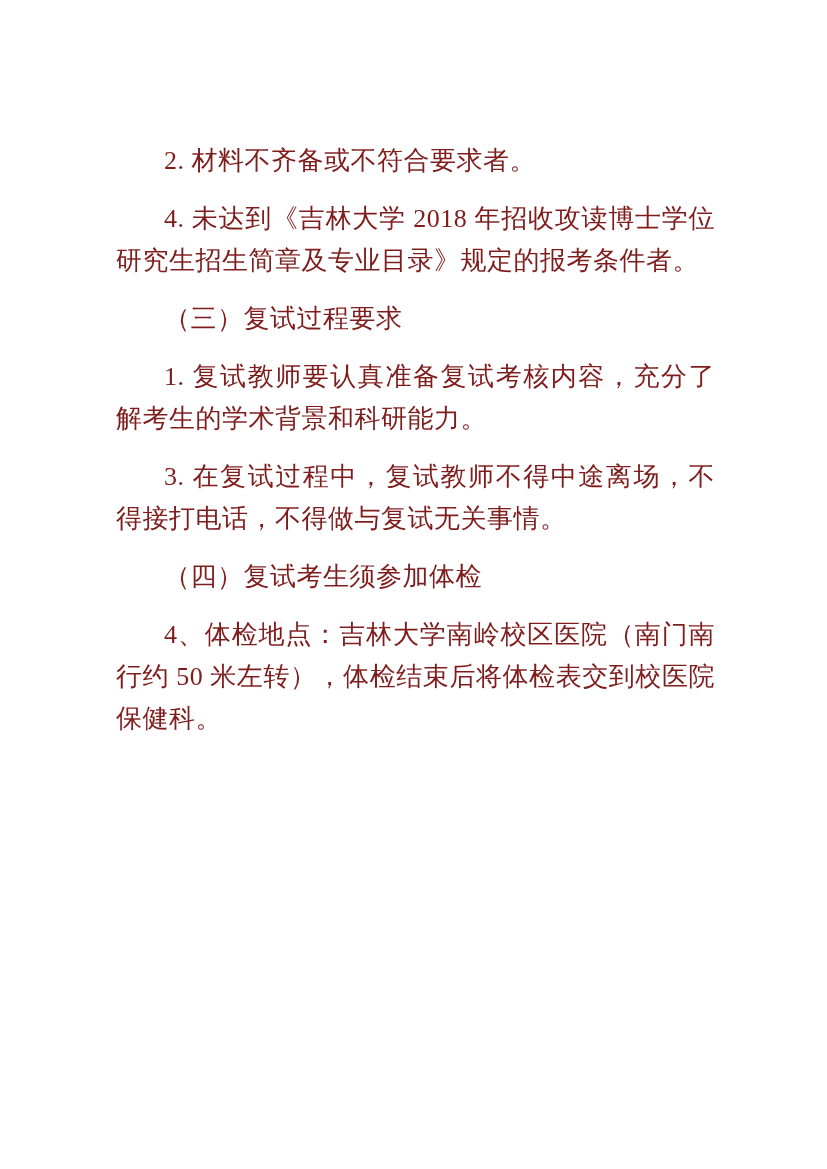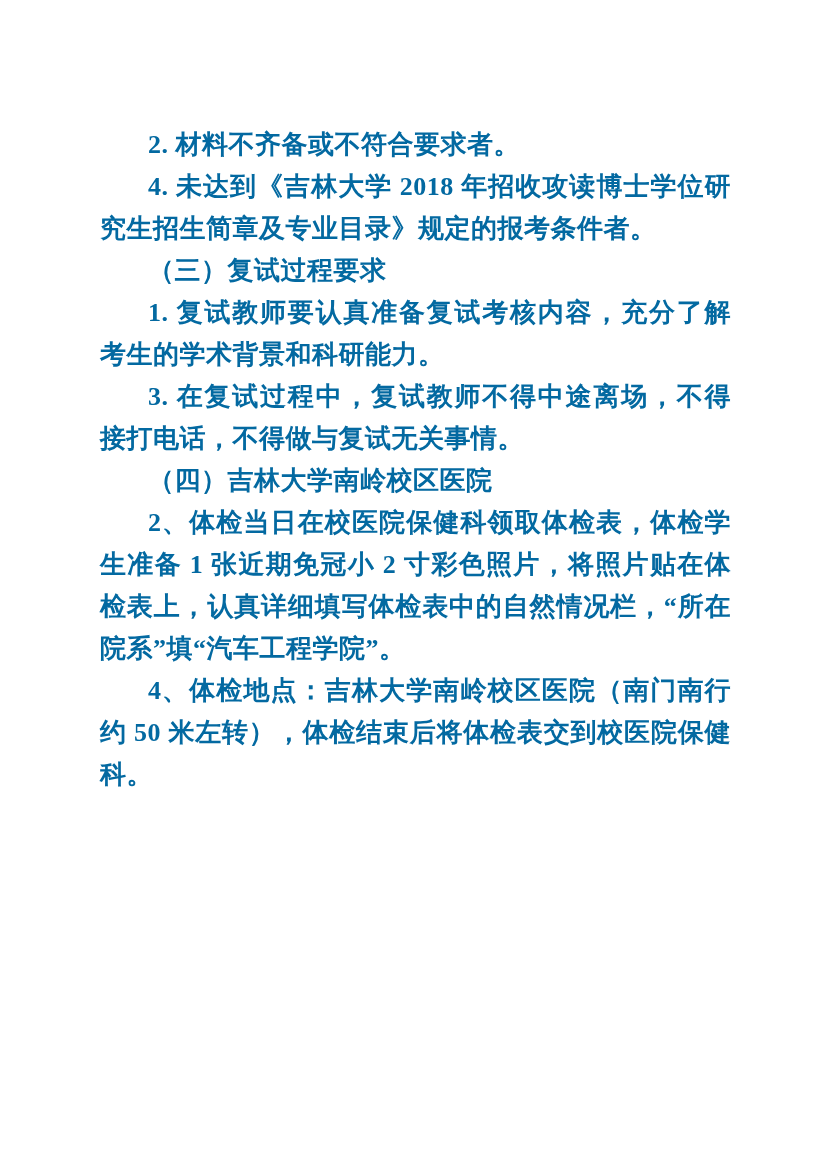--- a/index.html
+++ b/index.html
@@ -16,36 +16,35 @@
   .page {
     position: relative;
     box-sizing: border-box;
     width: 827px;
     height: 1169px;
     background: #ffffff;
     padding: 124px 96px 0 100px;
     overflow: hidden;
   }
   .para {
-    margin: 0;
+    margin: 16px;
     font-size: 26px;
     line-height: 42px;
-    color: #0369a1;
+    color: #7f1d1d;
     text-align: justify;
     text-justify: inter-character;
     text-indent: 48px;
     letter-spacing: 0.5px;
-    font-weight: 700;
+    font-weight: 400;
   }
 </style>
 </head>
 <body>
 
 <div class="page">
   <p class="para">2. 材料不齐备或不符合要求者。</p>
   <p class="para">4. 未达到《吉林大学 2018 年招收攻读博士学位研究生招生简章及专业目录》规定的报考条件者。</p>
   <p class="para">（三）复试过程要求</p>
   <p class="para">1. 复试教师要认真准备复试考核内容，充分了解考生的学术背景和科研能力。</p>
   <p class="para">3. 在复试过程中，复试教师不得中途离场，不得接打电话，不得做与复试无关事情。</p>
-  <p class="para">（四）吉林大学南岭校区医院</p>
-  <p class="para">2、体检当日在校医院保健科领取体检表，体检学生准备 1 张近期免冠小 2 寸彩色照片，将照片贴在体检表上，认真详细填写体检表中的自然情况栏，“所在院系”填“汽车工程学院”。</p>
+  <p class="para">（四）复试考生须参加体检</p>
   <p class="para">4、体检地点：吉林大学南岭校区医院（南门南行约 50 米左转），体检结束后将体检表交到校医院保健科。</p>
 </div>
 
 </body></html>

